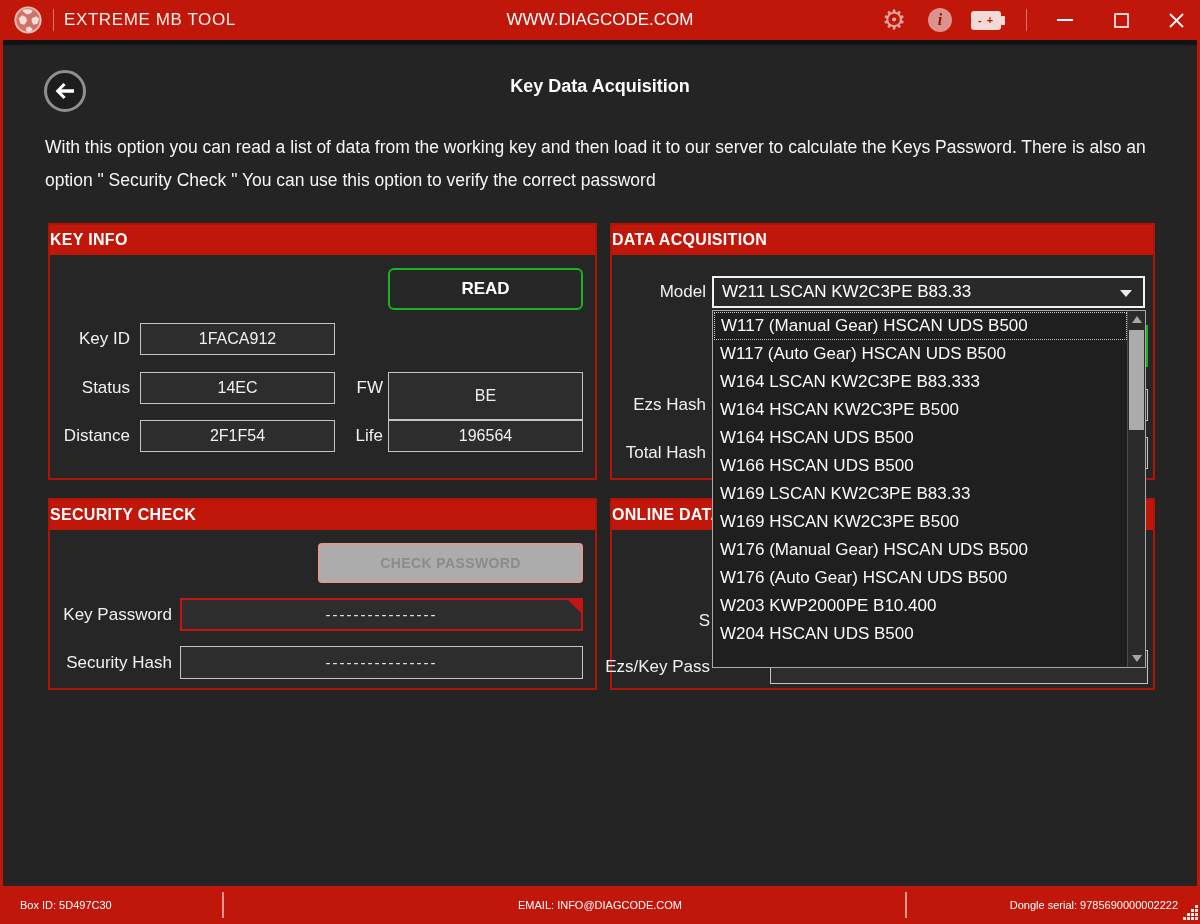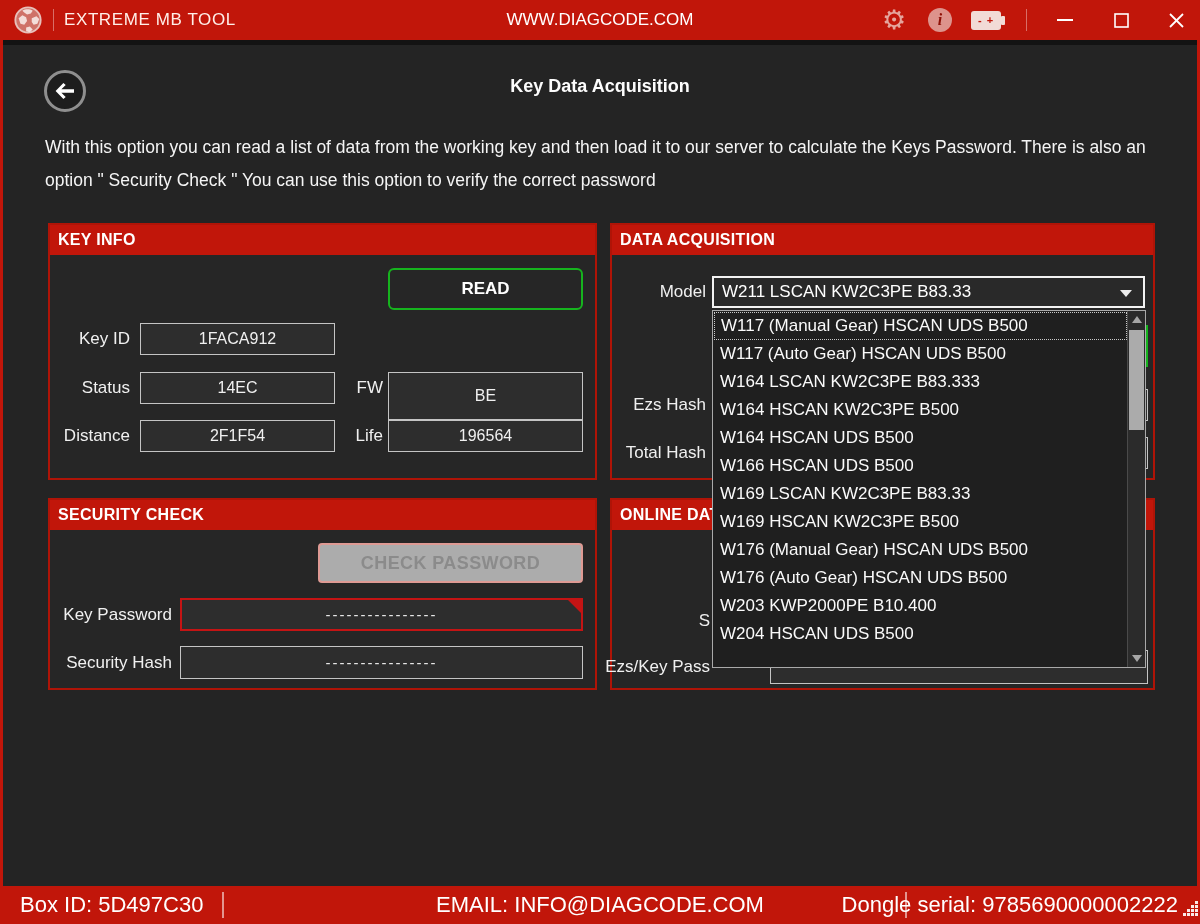--- a/index.html
+++ b/index.html
@@ -35,37 +35,37 @@
 
   
   .back-btn{position:absolute;left:44px;top:70px;width:42px;height:42px;border:3px solid #8F8F8F;
             border-radius:50%;background:#1D1D1D;display:flex;align-items:center;justify-content:center;
             box-sizing:border-box;cursor:pointer;}
   .page-title{position:absolute;left:0;right:0;top:76px;text-align:center;font-size:18px;font-weight:600;color:#FCFCFC;}
   .description{position:absolute;left:45px;top:131px;width:1102px;font-size:17.5px;line-height:33px;color:#F5F5F5;}
 
   
   .panel{position:absolute;background:#262626;border:2px solid #AF1407;box-sizing:border-box;}
-  .panel-hd{height:30px;background:#C1160A;display:flex;align-items:center;padding:0 8px;
+  .panel-hd{height:30px;background:#C1160A;display:flex;align-items:center;padding:0 0;
             font-size:16px;font-weight:700;letter-spacing:.3px;color:#FFFFFF;white-space:nowrap;}
   .key-info{left:48px;top:223px;width:549px;height:257px;}
   .data-acq{left:610px;top:223px;width:545px;height:257px;}
   .sec-check{left:48px;top:498px;width:549px;height:192px;}
   .online-data{left:610px;top:498px;width:545px;height:192px;}
   .panel .abs{position:absolute;box-sizing:border-box;}
 
   .lbl{display:flex;align-items:center;justify-content:flex-end;font-size:17px;color:#F0F0F0;white-space:nowrap;}
   .field{background:#2D2D2D;border:1px solid #C4C4C4;display:flex;align-items:center;justify-content:center;
          font-size:16px;color:#F0F0F0;}
   .dashes{letter-spacing:2px;color:#E6E6E6;font-size:15px;}
 
   .read-btn{background:#262626;border:2px solid #16B41E;border-radius:6px;color:#FFFFFF;font-weight:700;
             font-size:17px;display:flex;align-items:center;justify-content:center;cursor:pointer;}
   .check-btn{background:#ACACAC;border:2px solid #DE9A94;border-radius:4px;color:#8B8B8B;font-weight:700;
-             font-size:18px;letter-spacing:.4px;display:flex;align-items:center;justify-content:center;}
+             font-size:14px;letter-spacing:.4px;display:flex;align-items:center;justify-content:center;}
   .key-pass{border:2px solid #C41414;position:relative;}
   .err-corner{position:absolute;top:0;right:0;width:0;height:0;border-top:13px solid #C41414;border-left:13px solid transparent;}
   .hidden-green-btn{border:2px solid #16B41E;background:#262626;}
 
   
   .combo{background:#292929;border:2px solid #F2F2F2;display:flex;align-items:center;padding-left:8px;
          font-size:17px;color:#FFFFFF;cursor:pointer;position:relative;}
   .combo-arrow{position:absolute;right:11px;top:12px;width:0;height:0;
                border-left:6px solid transparent;border-right:6px solid transparent;border-top:7px solid #ECECEC;}
   .dropdown{position:absolute;left:712px;top:310px;width:434px;height:358px;background:#1F1F1F;
@@ -75,21 +75,21 @@
            box-sizing:border-box;cursor:pointer;overflow:hidden;}
   .dd-item.focused{border:1px dotted #C8C8C8;line-height:26px;}
   .dd-scroll{position:absolute;right:0;top:0;bottom:0;width:17px;background:#2B2B2B;border-left:1px solid #4A4A4A;}
   .dd-up{position:absolute;top:0;left:0;right:0;height:17px;display:flex;align-items:center;justify-content:center;cursor:pointer;}
   .dd-up i{width:0;height:0;border-left:5px solid transparent;border-right:5px solid transparent;border-bottom:7px solid #A6A6A6;}
   .dd-down{position:absolute;bottom:0;left:0;right:0;height:17px;display:flex;align-items:center;justify-content:center;cursor:pointer;}
   .dd-down i{width:0;height:0;border-left:5px solid transparent;border-right:5px solid transparent;border-top:7px solid #A6A6A6;}
   .dd-thumb{position:absolute;left:1px;right:1px;top:19px;height:100px;background:#ABABAB;cursor:grab;}
 
   
-  .footer{position:absolute;left:0;right:0;bottom:0;height:38px;background:#C1160A;font-size:22px;color:#FFFFFF;}
+  .footer{position:absolute;left:0;right:0;bottom:0;height:38px;background:#C1160A;font-size:11px;color:#FFFFFF;}
   .ft-item{position:absolute;top:0;height:38px;display:flex;align-items:center;}
   .ft-box{left:20px;} .ft-dongle{right:22px;}
   .ft-email{left:0;right:0;justify-content:center;}
   .ft-div{position:absolute;top:6px;width:2px;height:26px;background:rgba(255,255,255,.55);}
   .ft-d1{left:222px;} .ft-d2{left:905px;}
   .grip{position:absolute;right:2px;bottom:2px;}
 </style>
 </head>
 <body>
 

